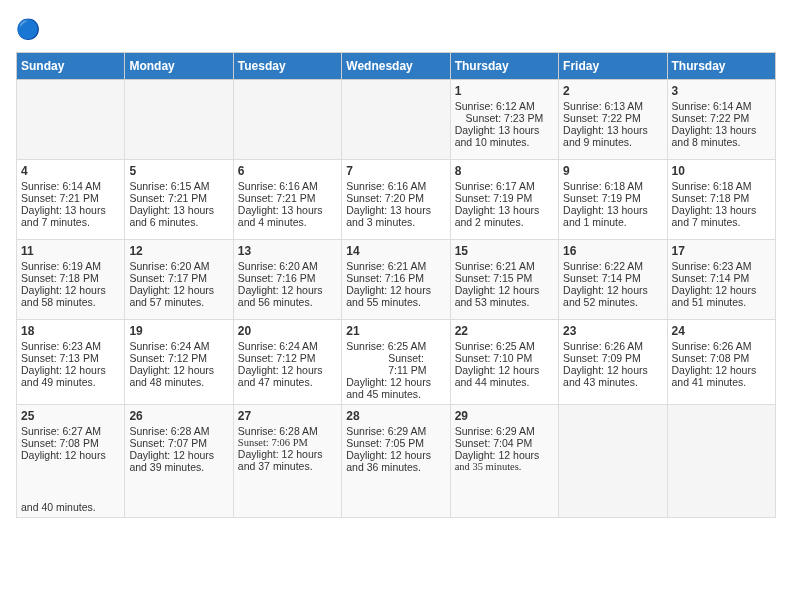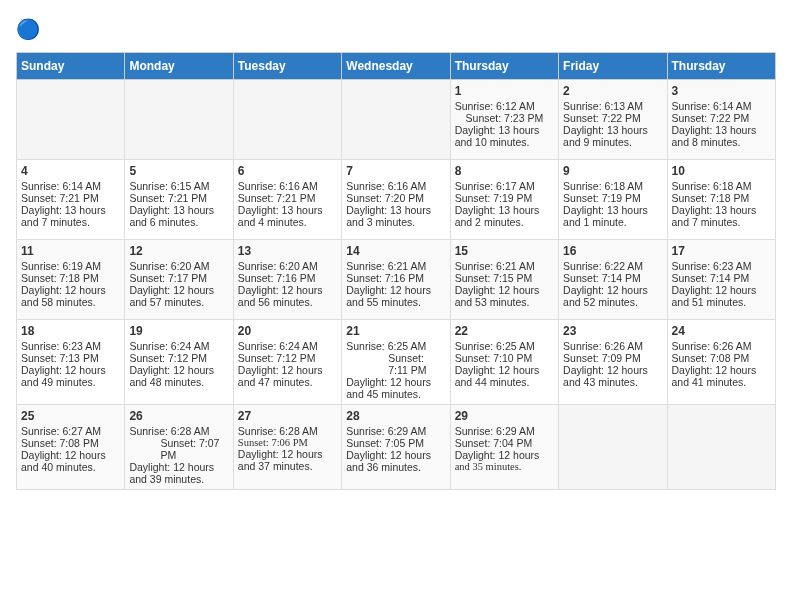--- a/index.html
+++ b/index.html
@@ -292,26 +292,26 @@
           <span style="display: block;">Daylight: 12 hours</span>
           <span style="display: block;">and 41 minutes.</span>
         </td>
       </tr>
       <tr>
         <td>
           <span class="day-num">25</span>
           <span style="display: block;">Sunrise: 6:27 AM</span>
           <span style="display: block;">Sunset: 7:08 PM</span>
           <span style="display: block;">Daylight: 12 hours</span>
-          <span style="display: block;">and 40 minutes.</span>
+          <span style="display: block; margin-top: 40px;">and 40 minutes.</span>
         </td>
         <td>
           <span class="day-num">26</span>
           <span style="display: block;">Sunrise: 6:28 AM</span>
-          <span style="display: block; margin-left: 31px;">Sunset: 7:07 PM</span>
+          <span style="display: block;">Sunset: 7:07 PM</span>
           <span style="display: block;">Daylight: 12 hours</span>
           <span style="display: block;">and 39 minutes.</span>
         </td>
         <td>
           <span class="day-num">27</span>
           <span style="display: block;">Sunrise: 6:28 AM</span>
           <span style="display: block; font-family: Liberation Serif, serif;">Sunset: 7:06 PM</span>
           <span style="display: block;">Daylight: 12 hours</span>
           <span style="display: block;">and 37 minutes.</span>
         </td>

